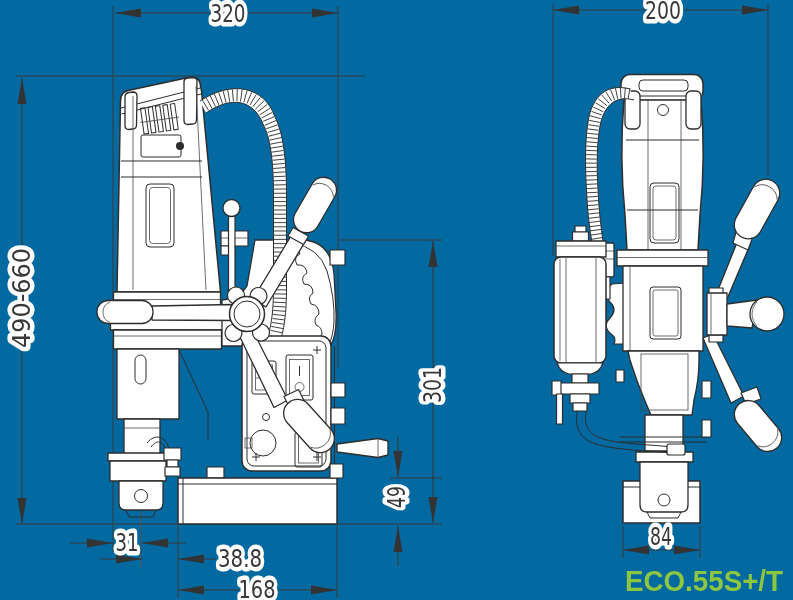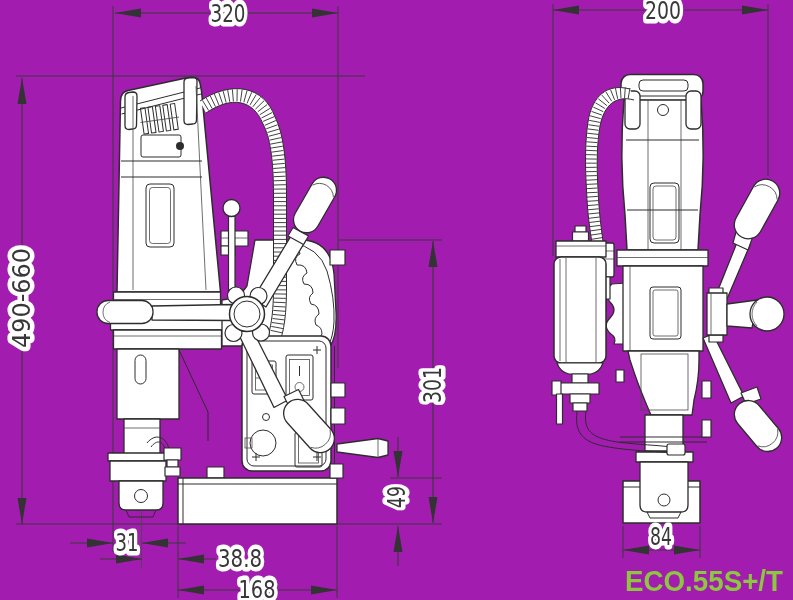--- a/index.html
+++ b/index.html
@@ -1,16 +1,16 @@
 <!DOCTYPE html>
 <html><head>
 <meta charset="utf-8">
 <style>
   html,body{margin:0;padding:0;background:#fff;}
-  .stage{position:relative;width:793px;height:600px;background:#a21caf;overflow:hidden;font-family:"DejaVu Sans",sans-serif;}
+  .stage{position:relative;width:793px;height:600px;background:#0369a1;overflow:hidden;font-family:"DejaVu Sans",sans-serif;}
   svg{position:absolute;left:0;top:0;}
   .ext{stroke:#3a3a3a;stroke-width:1;fill:none;}
   .dim{stroke:#3a3a3a;stroke-width:1.1;fill:none;}
   .arw{fill:#333;stroke:none;}
   .o15{fill:#fff;stroke:#2d2d2d;stroke-width:1.5;stroke-linejoin:round;}
   .o13{fill:#fff;stroke:#2d2d2d;stroke-width:1.3;stroke-linejoin:round;}
   .o12{fill:#fff;stroke:#2d2d2d;stroke-width:1.2;stroke-linejoin:round;}
   .s10{fill:none;stroke:#2d2d2d;stroke-width:1;stroke-linejoin:round;}
   .s08{fill:none;stroke:#4a4a4a;stroke-width:0.8;}
   .band{fill:#fff;stroke:none;}

